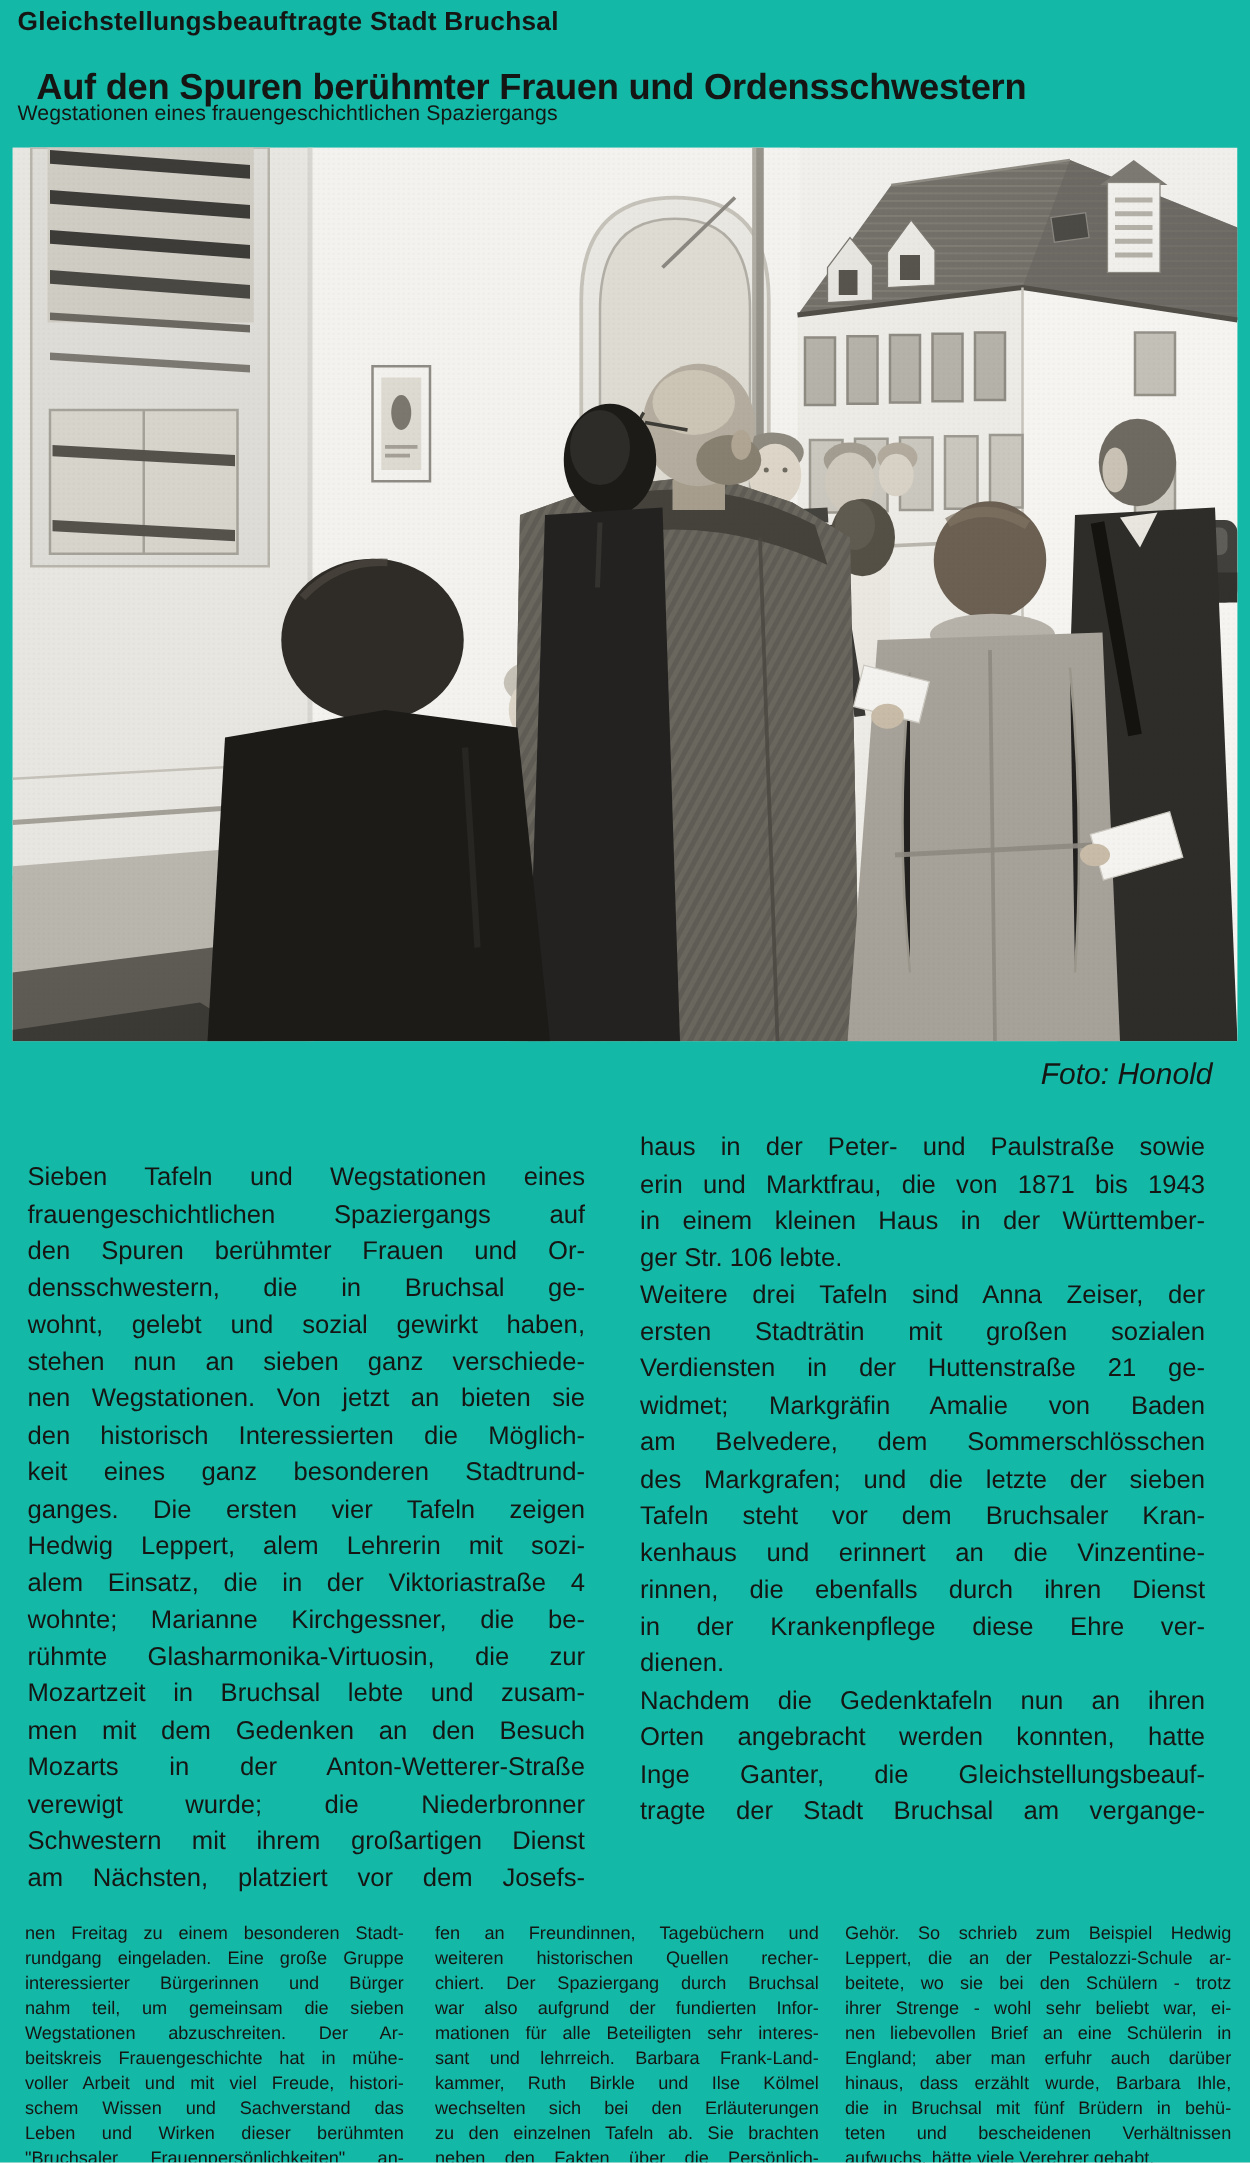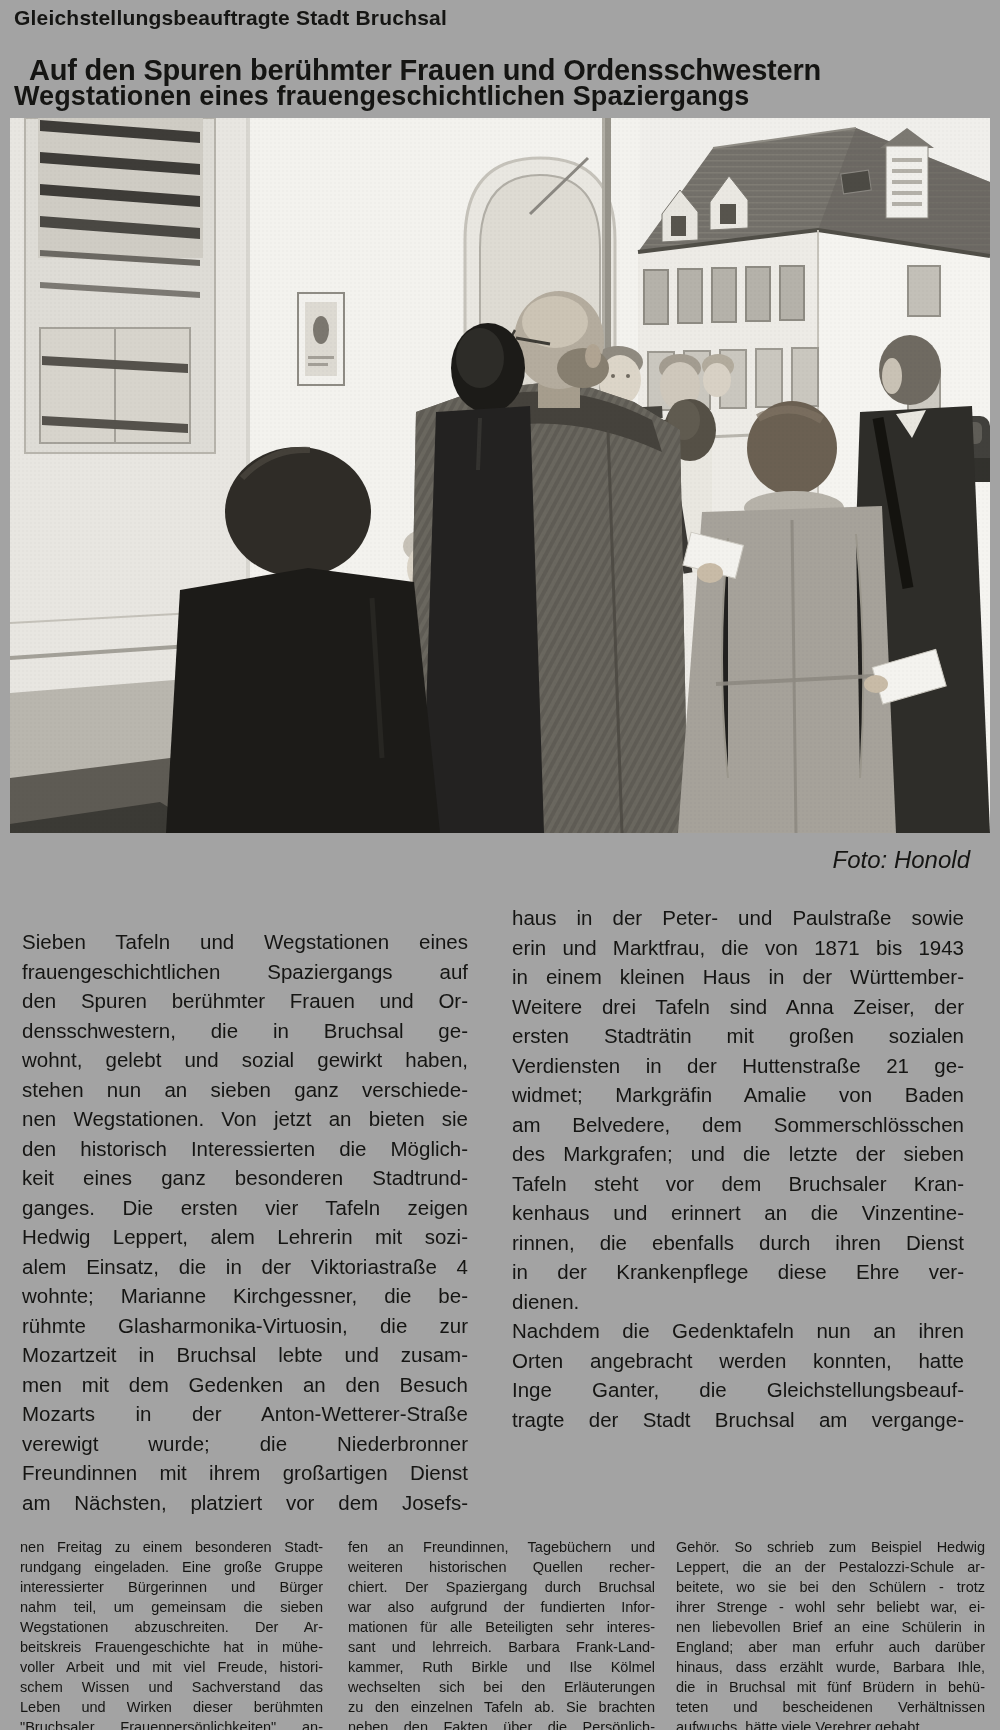--- a/index.html
+++ b/index.html
@@ -1,23 +1,23 @@
 <!DOCTYPE html>
 <html><head>
 <meta charset="utf-8">
 <style>
   html,body{margin:0;padding:0;background:#e9e8e4;}
   .page{
     position:relative;width:1000px;height:1730px;margin:0 auto;
-    background:#a3a3a3;color:#151513;overflow:hidden;
+    background:#14b8a6;color:#151513;overflow:hidden;
     font-family:"Liberation Sans", sans-serif;
   }
   .kicker{position:absolute;left:14px;top:6px;font-size:21px;font-weight:bold;letter-spacing:.2px;}
   .title{position:absolute;left:13px;top:38px;margin:16px;font-size:29px;font-weight:bold;letter-spacing:-.2px;white-space:nowrap;}
-  .subtitle{position:absolute;left:14px;top:81px;font-size:27px;font-weight:bold;letter-spacing:.1px;white-space:nowrap;}
+  .subtitle{position:absolute;left:14px;top:81px;font-size:17px;font-weight:normal;letter-spacing:.1px;white-space:nowrap;}
   .photo{position:absolute;left:10px;top:118px;width:980px;height:715px;margin:0;}
   .photo svg{display:block;width:100%;height:100%;}
   .credit{position:absolute;right:30px;top:846px;font-size:24px;font-style:italic;}
   .col{position:absolute;}
   .col-main{top:903px;font-size:20.5px;}
   .col-main .jline{height:29.5px;line-height:29.5px;}
   .col-left{left:22px;width:446px;margin-top:24px;}
   .col-right{left:512px;width:452px;}
   .col-small{top:1537px;font-size:14.5px;}
   .col-small .jline{height:20px;line-height:20px;}
@@ -264,27 +264,28 @@
         <div class="jline">keit eines ganz besonderen Stadtrund-</div>
         <div class="jline">ganges. Die ersten vier Tafeln zeigen</div>
         <div class="jline">Hedwig Leppert, alem Lehrerin mit sozi-</div>
         <div class="jline">alem Einsatz, die in der Viktoriastraße 4</div>
         <div class="jline">wohnte; Marianne Kirchgessner, die be-</div>
         <div class="jline">rühmte Glasharmonika-Virtuosin, die zur</div>
         <div class="jline">Mozartzeit in Bruchsal lebte und zusam-</div>
         <div class="jline">men mit dem Gedenken an den Besuch</div>
         <div class="jline">Mozarts in der Anton-Wetterer-Straße</div>
         <div class="jline">verewigt wurde; die Niederbronner</div>
-        <div class="jline">Freundinnen mit ihrem großartigen Dienst</div>
+        <div class="jline">Schwestern mit ihrem großartigen Dienst</div>
         <div class="jline">am Nächsten, platziert vor dem Josefs-</div>
       </div>
     <div class="col col-main col-right">
         <div class="jline">haus in der Peter- und Paulstraße sowie</div>
         <div class="jline">erin und Marktfrau, die von 1871 bis 1943</div>
         <div class="jline">in einem kleinen Haus in der Württember-</div>
+        <div class="jline jend">ger Str. 106 lebte.</div>
         <div class="jline">Weitere drei Tafeln sind Anna Zeiser, der</div>
         <div class="jline">ersten Stadträtin mit großen sozialen</div>
         <div class="jline">Verdiensten in der Huttenstraße 21 ge-</div>
         <div class="jline">widmet; Markgräfin Amalie von Baden</div>
         <div class="jline">am Belvedere, dem Sommerschlösschen</div>
         <div class="jline">des Markgrafen; und die letzte der sieben</div>
         <div class="jline">Tafeln steht vor dem Bruchsaler Kran-</div>
         <div class="jline">kenhaus und erinnert an die Vinzentine-</div>
         <div class="jline">rinnen, die ebenfalls durch ihren Dienst</div>
         <div class="jline">in der Krankenpflege diese Ehre ver-</div>

